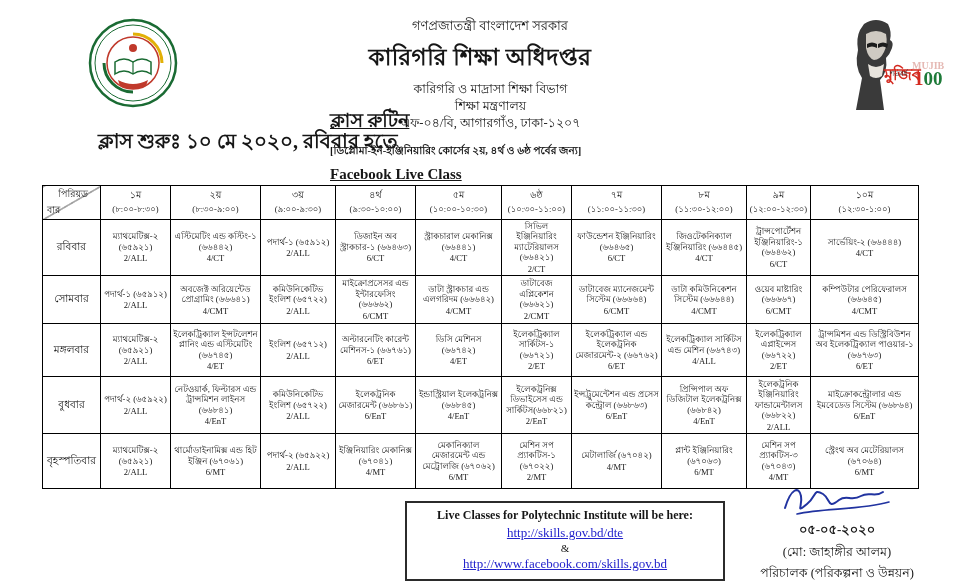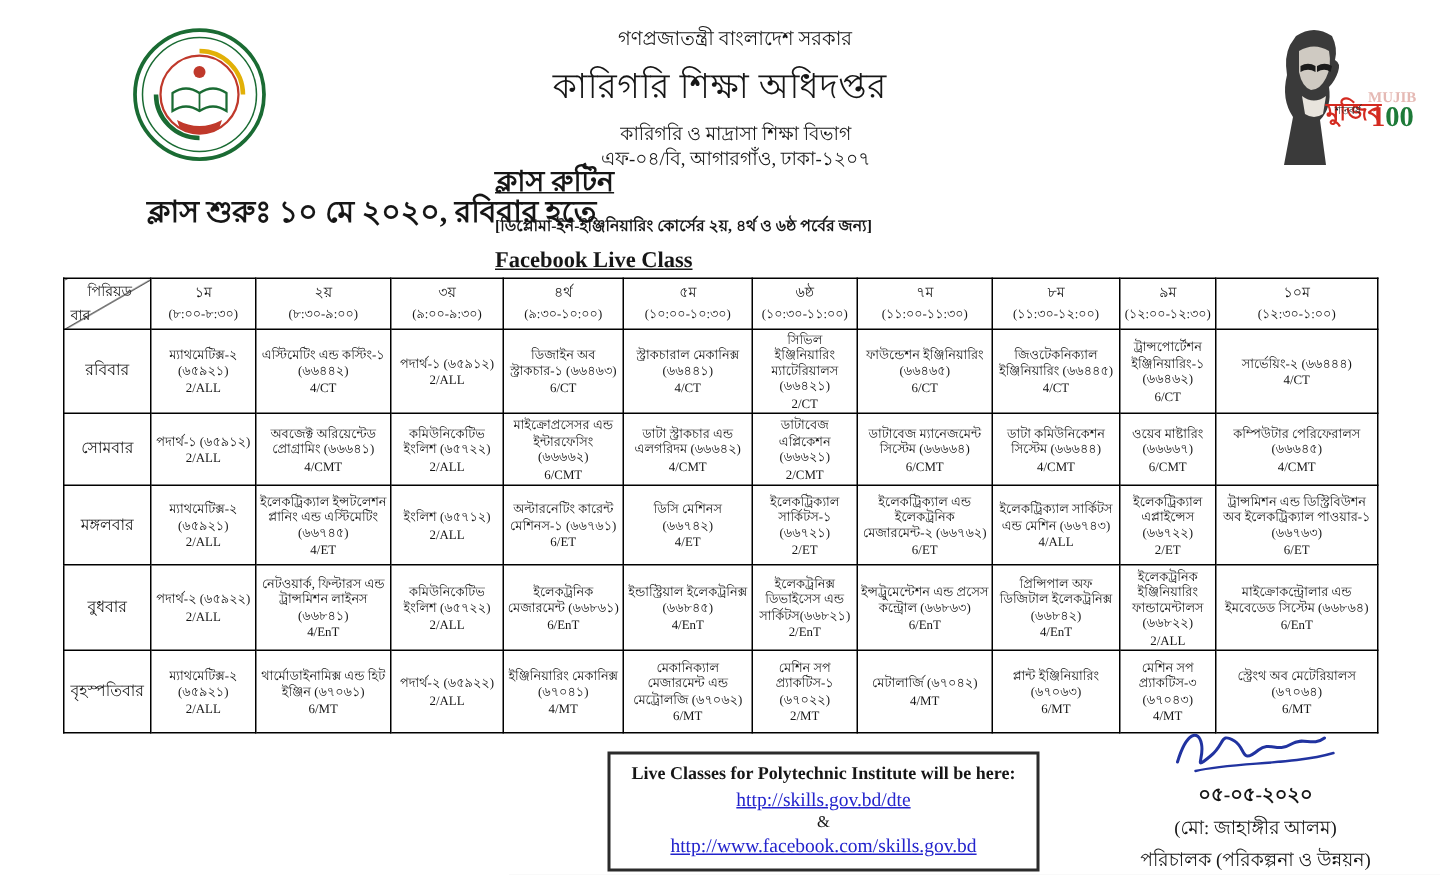--- a/index.html
+++ b/index.html
@@ -4,21 +4,21 @@
 <style>
   * { margin:0; padding:0; box-sizing:border-box; }
   body { background:#e8e8e8; font-family:"Liberation Serif", serif; }
   .page {
     position:relative; width:960px; height:583px; background:#ffffff;
     color:#161616; overflow:hidden; margin:0 auto;
   }
   
   .hdr-center { position:absolute; left:0; right:0; top:16px; text-align:center; }
   .hdr-line1 { font-size:13px;padding-left:20px; }
-  .hdr-title { font-size:23px; font-weight:normal; margin:2px 0 3px; letter-spacing:.5px; }
+  .hdr-title { font-size:23px; font-weight:bold; margin:2px 0 3px; letter-spacing:.5px; }
   .hdr-small { font-size:12.5px; line-height:1.35;padding-left:21px; }
   .seal { position:absolute; left:88px; top:18px; width:90px; height:90px; }
   .mujib { position:absolute; right:14px; top:14px; width:96px; height:96px; }
   .mujib .m-word { position:absolute; left:34px; top:48px; color:#d42a20; font-weight:bold; font-size:16px; }
   .mujib .m-sub  { position:absolute; left:40px; top:54px; color:#222; font-size:7px; }
   .mujib .m-ghost{ position:absolute; left:62px; top:46px; color:#e5b9b4; font-weight:bold; font-size:10px; }
   .mujib .m-100  { position:absolute; left:64px; top:54px; font-weight:bold; font-size:19px; color:#d42a20; }
   .mujib .m-100 span { color:#1d7a38; }
   
   .class-start { position:absolute; left:98px; top:126px; font-size:20px; font-weight:bold; }
@@ -38,21 +38,21 @@
   th.period { font-weight:normal; font-size:9.5px; height:34px; }
   th.period .p-time { font-size:8.5px; }
   td.day-cell { font-size:10.5px; }
   td.subject-cell { font-size:8.6px; line-height:1.22; }
   td.subject-cell .grp { margin-top:1px; }
   tr.r0 td { height:46px; } tr.r1 td { height:48px; } tr.r2 td { height:53px; }
   tr.r3 td { height:57px; } tr.r4 td { height:55px; }
   
   .legend { position:absolute; left:45px; top:483px; font-size:11.5px; font-weight:bold; line-height:1.35; }
   .live-box {
-    position:absolute; left:405px; top:501px; width:288px; border:2px solid #2b2b2b;
+    position:absolute; left:405px; top:501px; width:320px; border:2px solid #2b2b2b;
     text-align:center; padding:5px 8px 7px; font-family:"Liberation Serif", serif;
   }
   .live-box .lb-title { font-size:12px; font-weight:bold; }
   .live-box a { font-size:13px; color:#2323cc; display:block; margin-top:2px; }
   .live-box .amp { font-size:11px; margin-top:1px; }
   .sig-block { position:absolute; right:18px; top:480px; width:210px; text-align:center; }
   .sig-svg { display:block; margin:0 auto; }
   .sig-date { font-size:13px; font-weight:bold; margin-top:-2px; }
   .sig-name { font-size:12.5px; margin-top:2px; }
   .sig-desg { font-size:12.5px; margin-top:1px; }
@@ -73,20 +73,21 @@
       <line x1="45" y1="44" x2="45" y2="56" stroke="#1a6b33" stroke-width="1.2"></line>
       <path d="M30 62 Q45 70 60 62 L58 68 Q45 74 32 68 Z" fill="#c0392b"></path>
       <circle cx="45" cy="30" r="4" fill="#c0392b"></circle>
     </svg>
   </div>
 
   <div class="hdr-center">
     <div class="hdr-line1">গণপ্রজাতন্ত্রী বাংলাদেশ সরকার</div>
     <div class="hdr-title">কারিগরি শিক্ষা অধিদপ্তর</div>
     <div class="hdr-small">কারিগরি ও মাদ্রাসা শিক্ষা বিভাগ</div>
+    <div class="hdr-small">শিক্ষা মন্ত্রণালয়</div>
     <div class="hdr-small">এফ-০৪/বি, আগারগাঁও, ঢাকা-১২০৭</div>
   </div>
 
   <div class="mujib">
     <svg width="52" height="96" viewBox="0 0 52 96">
       <path d="M14 10 Q26 2 38 10 Q42 18 40 26 Q44 28 42 34 Q40 40 36 44 Q38 58 30 66 L34 96 L6 96 L12 64 Q4 52 8 36 Q6 24 10 16 Z" fill="#3a3a3a"></path>
       <path d="M16 20 Q26 14 36 20 Q38 30 34 38 Q30 46 24 46 Q18 44 16 34 Z" fill="#cfcac2"></path>
       <path d="M17 30 Q22 27 27 30 L27 34 Q22 31 17 34 Z" fill="#1c1c1c"></path>
       <path d="M28 30 Q33 27 38 30 L37 34 Q33 31 28 34 Z" fill="#1c1c1c"></path>
       <path d="M18 50 Q26 56 34 50 L32 62 Q26 66 20 62 Z" fill="#e8e4dd"></path>

